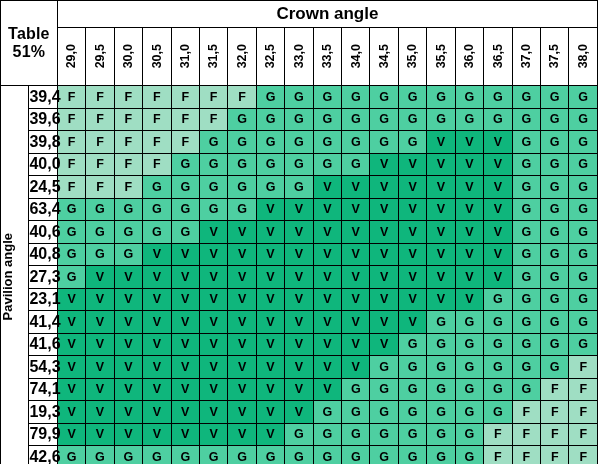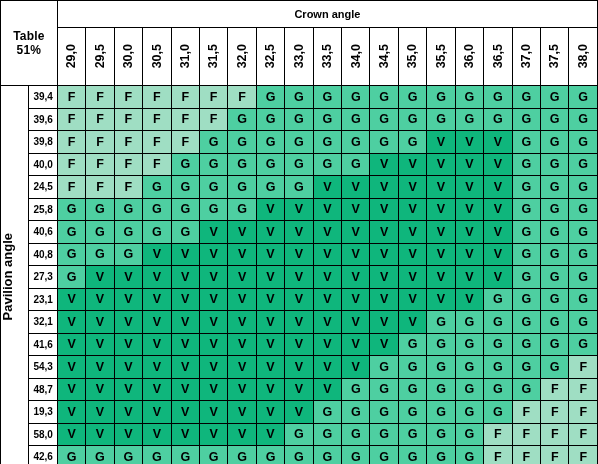--- a/index.html
+++ b/index.html
@@ -30,27 +30,27 @@
     padding: 0;
     margin: 0;
     text-align: center;
     vertical-align: middle;
     font-weight: bold;
     color: #000000;
     background: #ffffff;
   }
   
   td.corner-title {
-    font-size: 12px;
+    font-size: 16px;
     font-weight: bold;
     letter-spacing: 0.2px;
   }
   
   td.banner {
-    font-size: 11px;
+    font-size: 17px;
     font-weight: bold;
     height: 26px;
   }
   
   td.colhead {
     height: 57px;
     font-size: 12.5px;
     font-weight: bold;
     padding: 0;
   }
@@ -76,21 +76,21 @@
     writing-mode: vertical-rl;
     transform: rotate(180deg);
     white-space: nowrap;
     line-height: 1;
     font-weight: bold;
     font-size: 13px;
   }
   
   td.rowhead {
     width: 58px;
-    font-size: 10px;
+    font-size: 16px;
     font-weight: bold;
     text-align: center;
   }
   
   td.cell {
     font-size: 12.5px;
     font-weight: normal;
     height: 21.5px;
   }
   td.cell.v-F { background: #9FDEC3; }
@@ -273,21 +273,21 @@
           <td class="cell v-V">V</td>
           <td class="cell v-V">V</td>
           <td class="cell v-V">V</td>
           <td class="cell v-V">V</td>
           <td class="cell v-V">V</td>
           <td class="cell v-G">G</td>
           <td class="cell v-G">G</td>
           <td class="cell v-G">G</td>
         </tr>
         <tr>
-          <td class="rowhead">25,8</td>
+          <td class="rowhead">63,4</td>
           <td class="cell v-G">G</td>
           <td class="cell v-G">G</td>
           <td class="cell v-G">G</td>
           <td class="cell v-G">G</td>
           <td class="cell v-G">G</td>
           <td class="cell v-G">G</td>
           <td class="cell v-G">G</td>
           <td class="cell v-V">V</td>
           <td class="cell v-V">V</td>
           <td class="cell v-V">V</td>
@@ -383,21 +383,21 @@
           <td class="cell v-V">V</td>
           <td class="cell v-V">V</td>
           <td class="cell v-V">V</td>
           <td class="cell v-V">V</td>
           <td class="cell v-G">G</td>
           <td class="cell v-G">G</td>
           <td class="cell v-G">G</td>
           <td class="cell v-G">G</td>
         </tr>
         <tr>
-          <td class="rowhead">32,1</td>
+          <td class="rowhead">41,4</td>
           <td class="cell v-V">V</td>
           <td class="cell v-V">V</td>
           <td class="cell v-V">V</td>
           <td class="cell v-V">V</td>
           <td class="cell v-V">V</td>
           <td class="cell v-V">V</td>
           <td class="cell v-V">V</td>
           <td class="cell v-V">V</td>
           <td class="cell v-V">V</td>
           <td class="cell v-V">V</td>
@@ -449,21 +449,21 @@
           <td class="cell v-G">G</td>
           <td class="cell v-G">G</td>
           <td class="cell v-G">G</td>
           <td class="cell v-G">G</td>
           <td class="cell v-G">G</td>
           <td class="cell v-G">G</td>
           <td class="cell v-G">G</td>
           <td class="cell v-F">F</td>
         </tr>
         <tr>
-          <td class="rowhead">48,7</td>
+          <td class="rowhead">74,1</td>
           <td class="cell v-V">V</td>
           <td class="cell v-V">V</td>
           <td class="cell v-V">V</td>
           <td class="cell v-V">V</td>
           <td class="cell v-V">V</td>
           <td class="cell v-V">V</td>
           <td class="cell v-V">V</td>
           <td class="cell v-V">V</td>
           <td class="cell v-V">V</td>
           <td class="cell v-V">V</td>
@@ -493,21 +493,21 @@
           <td class="cell v-G">G</td>
           <td class="cell v-G">G</td>
           <td class="cell v-G">G</td>
           <td class="cell v-G">G</td>
           <td class="cell v-G">G</td>
           <td class="cell v-F">F</td>
           <td class="cell v-F">F</td>
           <td class="cell v-F">F</td>
         </tr>
         <tr>
-          <td class="rowhead">58,0</td>
+          <td class="rowhead">79,9</td>
           <td class="cell v-V">V</td>
           <td class="cell v-V">V</td>
           <td class="cell v-V">V</td>
           <td class="cell v-V">V</td>
           <td class="cell v-V">V</td>
           <td class="cell v-V">V</td>
           <td class="cell v-V">V</td>
           <td class="cell v-V">V</td>
           <td class="cell v-G">G</td>
           <td class="cell v-G">G</td>

